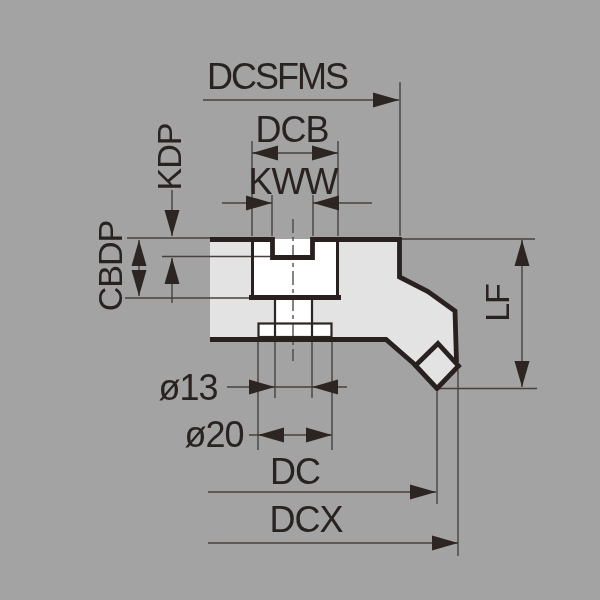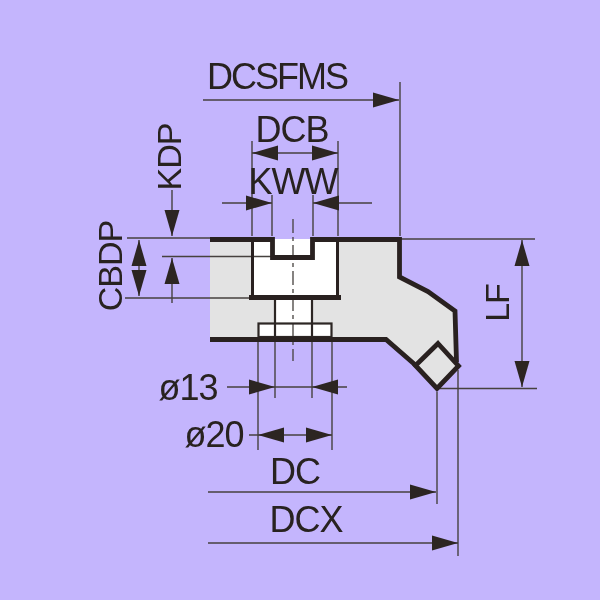--- a/index.html
+++ b/index.html
@@ -1,16 +1,16 @@
 <!DOCTYPE html>
 <html><head>
 <meta charset="utf-8">
 <style>
   html,body{margin:0;padding:0;background:#ffffff;}
-  .canvas{width:600px;height:600px;position:relative;background:#c4b5fd;overflow:hidden;}
+  .canvas{width:600px;height:600px;position:relative;background:#a3a3a3;overflow:hidden;}
   svg{display:block;}
   .thin{stroke:#46413e;stroke-width:1.4;fill:none;}
   .med{stroke:#2c2624;stroke-width:2.2;fill:none;}
   .thick{stroke:#292120;stroke-width:4.8;fill:none;stroke-linejoin:miter;}
   .cbside{stroke:#292120;stroke-width:3;fill:none;}
   .bodyfill{fill:#e3e3e3;stroke:none;}
   .cutout{fill:#ffffff;stroke:none;}
   .arrow{fill:#2c2522;stroke:none;}
   .lbl{font-family:"Liberation Sans",sans-serif;font-size:36px;fill:#282220;
        letter-spacing:-1px;text-anchor:middle;}

